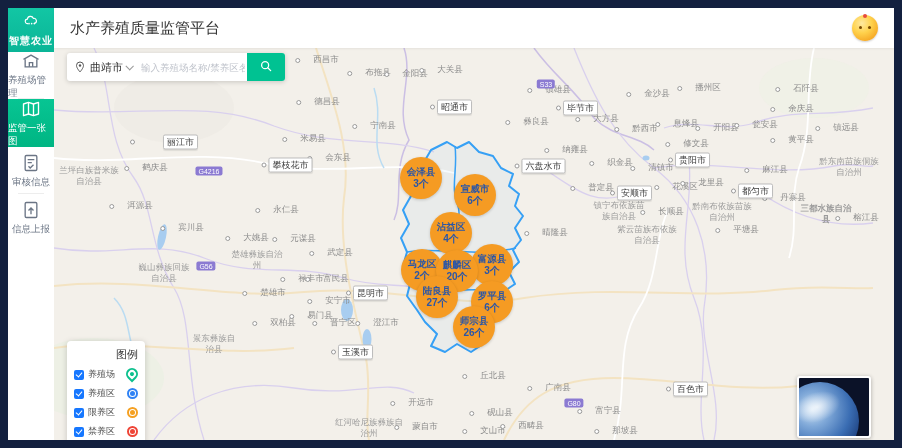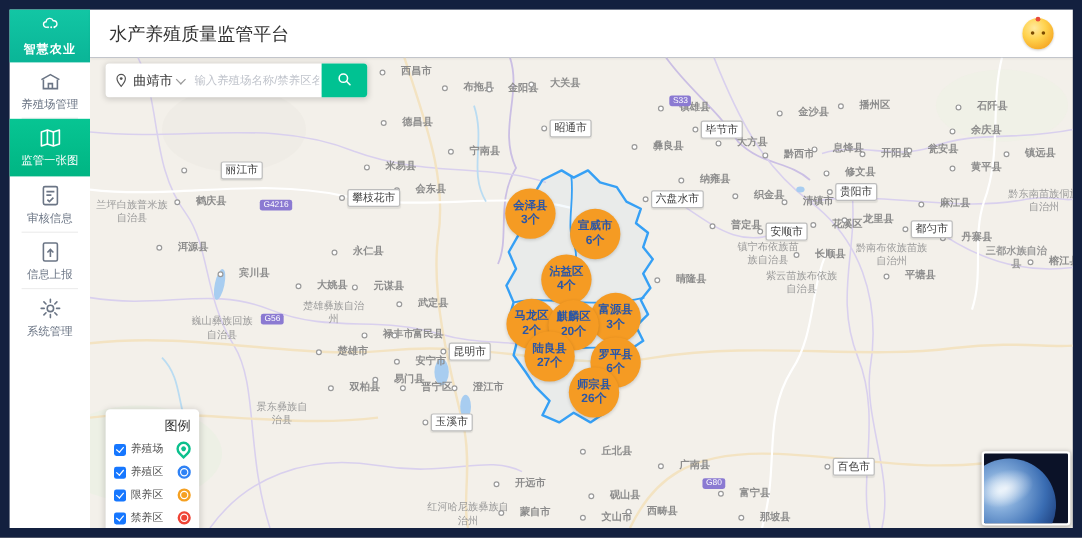--- a/index.html
+++ b/index.html
@@ -1,37 +1,37 @@
 <!DOCTYPE html>
 <html><head>
 <meta charset="utf-8">
 <style>
   html,body{margin:0;padding:0;background:#0d1630;}
   body{width:902px;height:448px;overflow:hidden;font-family:"Liberation Sans","DejaVu Sans",sans-serif;}
   .frame{box-sizing:border-box;width:902px;height:448px;padding:8px;background:#13203f;display:flex;}
   
-  .sidebar{width:67px;background:#ffffff;display:flex;flex-direction:column;flex-shrink:0;}
+  .sidebar{width:46px;background:#ffffff;display:flex;flex-direction:column;flex-shrink:0;}
   .logo{height:44px;background:linear-gradient(180deg,#12c6a4,#0ab597);display:flex;flex-direction:column;align-items:center;justify-content:center;color:#fff;}
   .logo-text{font-size:10px;font-weight:bold;letter-spacing:1px;margin-top:1px;}
   .side-item{height:47px;display:flex;flex-direction:column;align-items:center;justify-content:center;color:#6b7585;cursor:pointer;position:relative;}
   .side-item .s-label{font-size:9.5px;margin-top:3px;}
   .side-item svg{display:block;}
   .side-item.active{background:linear-gradient(180deg,#07c593,#00b583);color:#fff;height:48px;}
   .side-item:not(.active):not(:last-child):after{content:"";position:absolute;bottom:0;left:10px;right:10px;height:1px;background:#ededed;}
   
   .main{flex:1;display:flex;flex-direction:column;min-width:0;}
   header{height:40px;background:#fff;display:flex;align-items:center;justify-content:space-between;padding:0 16px;box-shadow:0 1px 2px rgba(0,0,0,.06);position:relative;z-index:5;}
   .page-title{font-size:15px;color:#333;}
   .avatar{width:26px;height:26px;border-radius:50%;background:radial-gradient(circle at 38% 32%,#ffe9a0 0%,#ffd24d 40%,#f5a623 80%,#e08a00 100%);position:relative;cursor:pointer;box-shadow:0 1px 2px rgba(0,0,0,.2);}
   .avatar:before{content:"";position:absolute;top:-1px;left:11px;width:4px;height:4px;border-radius:50%;background:#e84b3c;}
   .avatar:after{content:"";position:absolute;top:11px;left:7px;width:3px;height:3px;border-radius:50%;background:#7a4a00;box-shadow:9px 0 0 #7a4a00;}
   
   .map{flex:1;position:relative;background:#f3f0ea;overflow:hidden;}
   .map svg.decor{position:absolute;left:0;top:0;}
-  .map-label{position:absolute;transform:translate(-50%,-50%);font-size:8.5px;color:#8c8c8c;white-space:nowrap;display:flex;align-items:center;gap:13px;pointer-events:none;font-weight:bold;}
+  .map-label{position:absolute;transform:translate(-50%,-50%);font-size:8.5px;color:#8c8c8c;white-space:nowrap;display:flex;align-items:center;gap:13px;pointer-events:none;}
   .map-label .dot,.map-city .dot{width:3px;height:3px;border:1px solid #9a9a9a;border-radius:50%;background:#fff;flex-shrink:0;}
   .map-pref{position:absolute;transform:translate(-50%,-50%);font-size:8.5px;color:#9b9b9b;text-align:center;line-height:1.25;pointer-events:none;}
   .map-city{position:absolute;transform:translate(-50%,-50%);display:flex;align-items:center;gap:2px;pointer-events:none;}
   .map-city .box{background:#fff;border:1px solid #bdbdbd;border-radius:2px;padding:0px 3px;font-size:9px;color:#3d3d3d;box-shadow:0 1px 1px rgba(0,0,0,.08);white-space:nowrap;}
   .road-badge{position:absolute;transform:translate(-50%,-50%);background:#8b7ad2;color:#fff;font-size:7px;padding:1px 3px;border-radius:2px;line-height:1;pointer-events:none;}
   .marker{position:absolute;width:42px;height:42px;border-radius:50%;background:#f59b23;transform:translate(-50%,-50%);display:flex;flex-direction:column;align-items:center;justify-content:center;color:#2a56a7;font-weight:bold;cursor:pointer;box-shadow:0 1px 3px rgba(0,0,0,.18);}
   .marker .m-name{font-size:9.5px;line-height:1.3;}
   .marker .m-count{font-size:10px;line-height:1.2;}
   
   .search{position:absolute;left:13px;top:5px;width:218px;height:28px;background:#fff;border-radius:3px;box-shadow:0 1px 5px rgba(0,0,0,.18);display:flex;align-items:center;z-index:6;}
@@ -105,29 +105,20 @@
         </div>
         <div class="side-item">
           <span class="s-icon">
             <svg viewBox="0 0 24 24" width="20" height="20">
               <rect x="5" y="3" width="14" height="18" rx="1.5" fill="none" stroke="currentColor" stroke-width="1.6"></rect>
               <path d="M12 17v-7M9 12.5 12 9.5l3 3" fill="none" stroke="currentColor" stroke-width="1.6"></path>
             </svg>
           </span>
           <span class="s-label">信息上报</span>
         </div>
-        <div class="side-item">
-          <span class="s-icon">
-            <svg viewBox="0 0 24 24" width="20" height="20">
-              <circle cx="12" cy="12" r="3.2" fill="none" stroke="currentColor" stroke-width="1.6"></circle>
-              <path d="M12 2.8v3M12 18.2v3M2.8 12h3M18.2 12h3M5.5 5.5l2.1 2.1M16.4 16.4l2.1 2.1M18.5 5.5l-2.1 2.1M7.6 16.4l-2.1 2.1" stroke="currentColor" stroke-width="1.6" stroke-linecap="round"></path>
-            </svg>
-          </span>
-          <span class="s-label">系统管理</span>
-        </div>
       </nav>
   </aside>
 
   <div class="main">
     <header>
       <div class="page-title">水产养殖质量监管平台</div>
       <div class="avatar"></div>
     </header>
 
     <div class="map">

